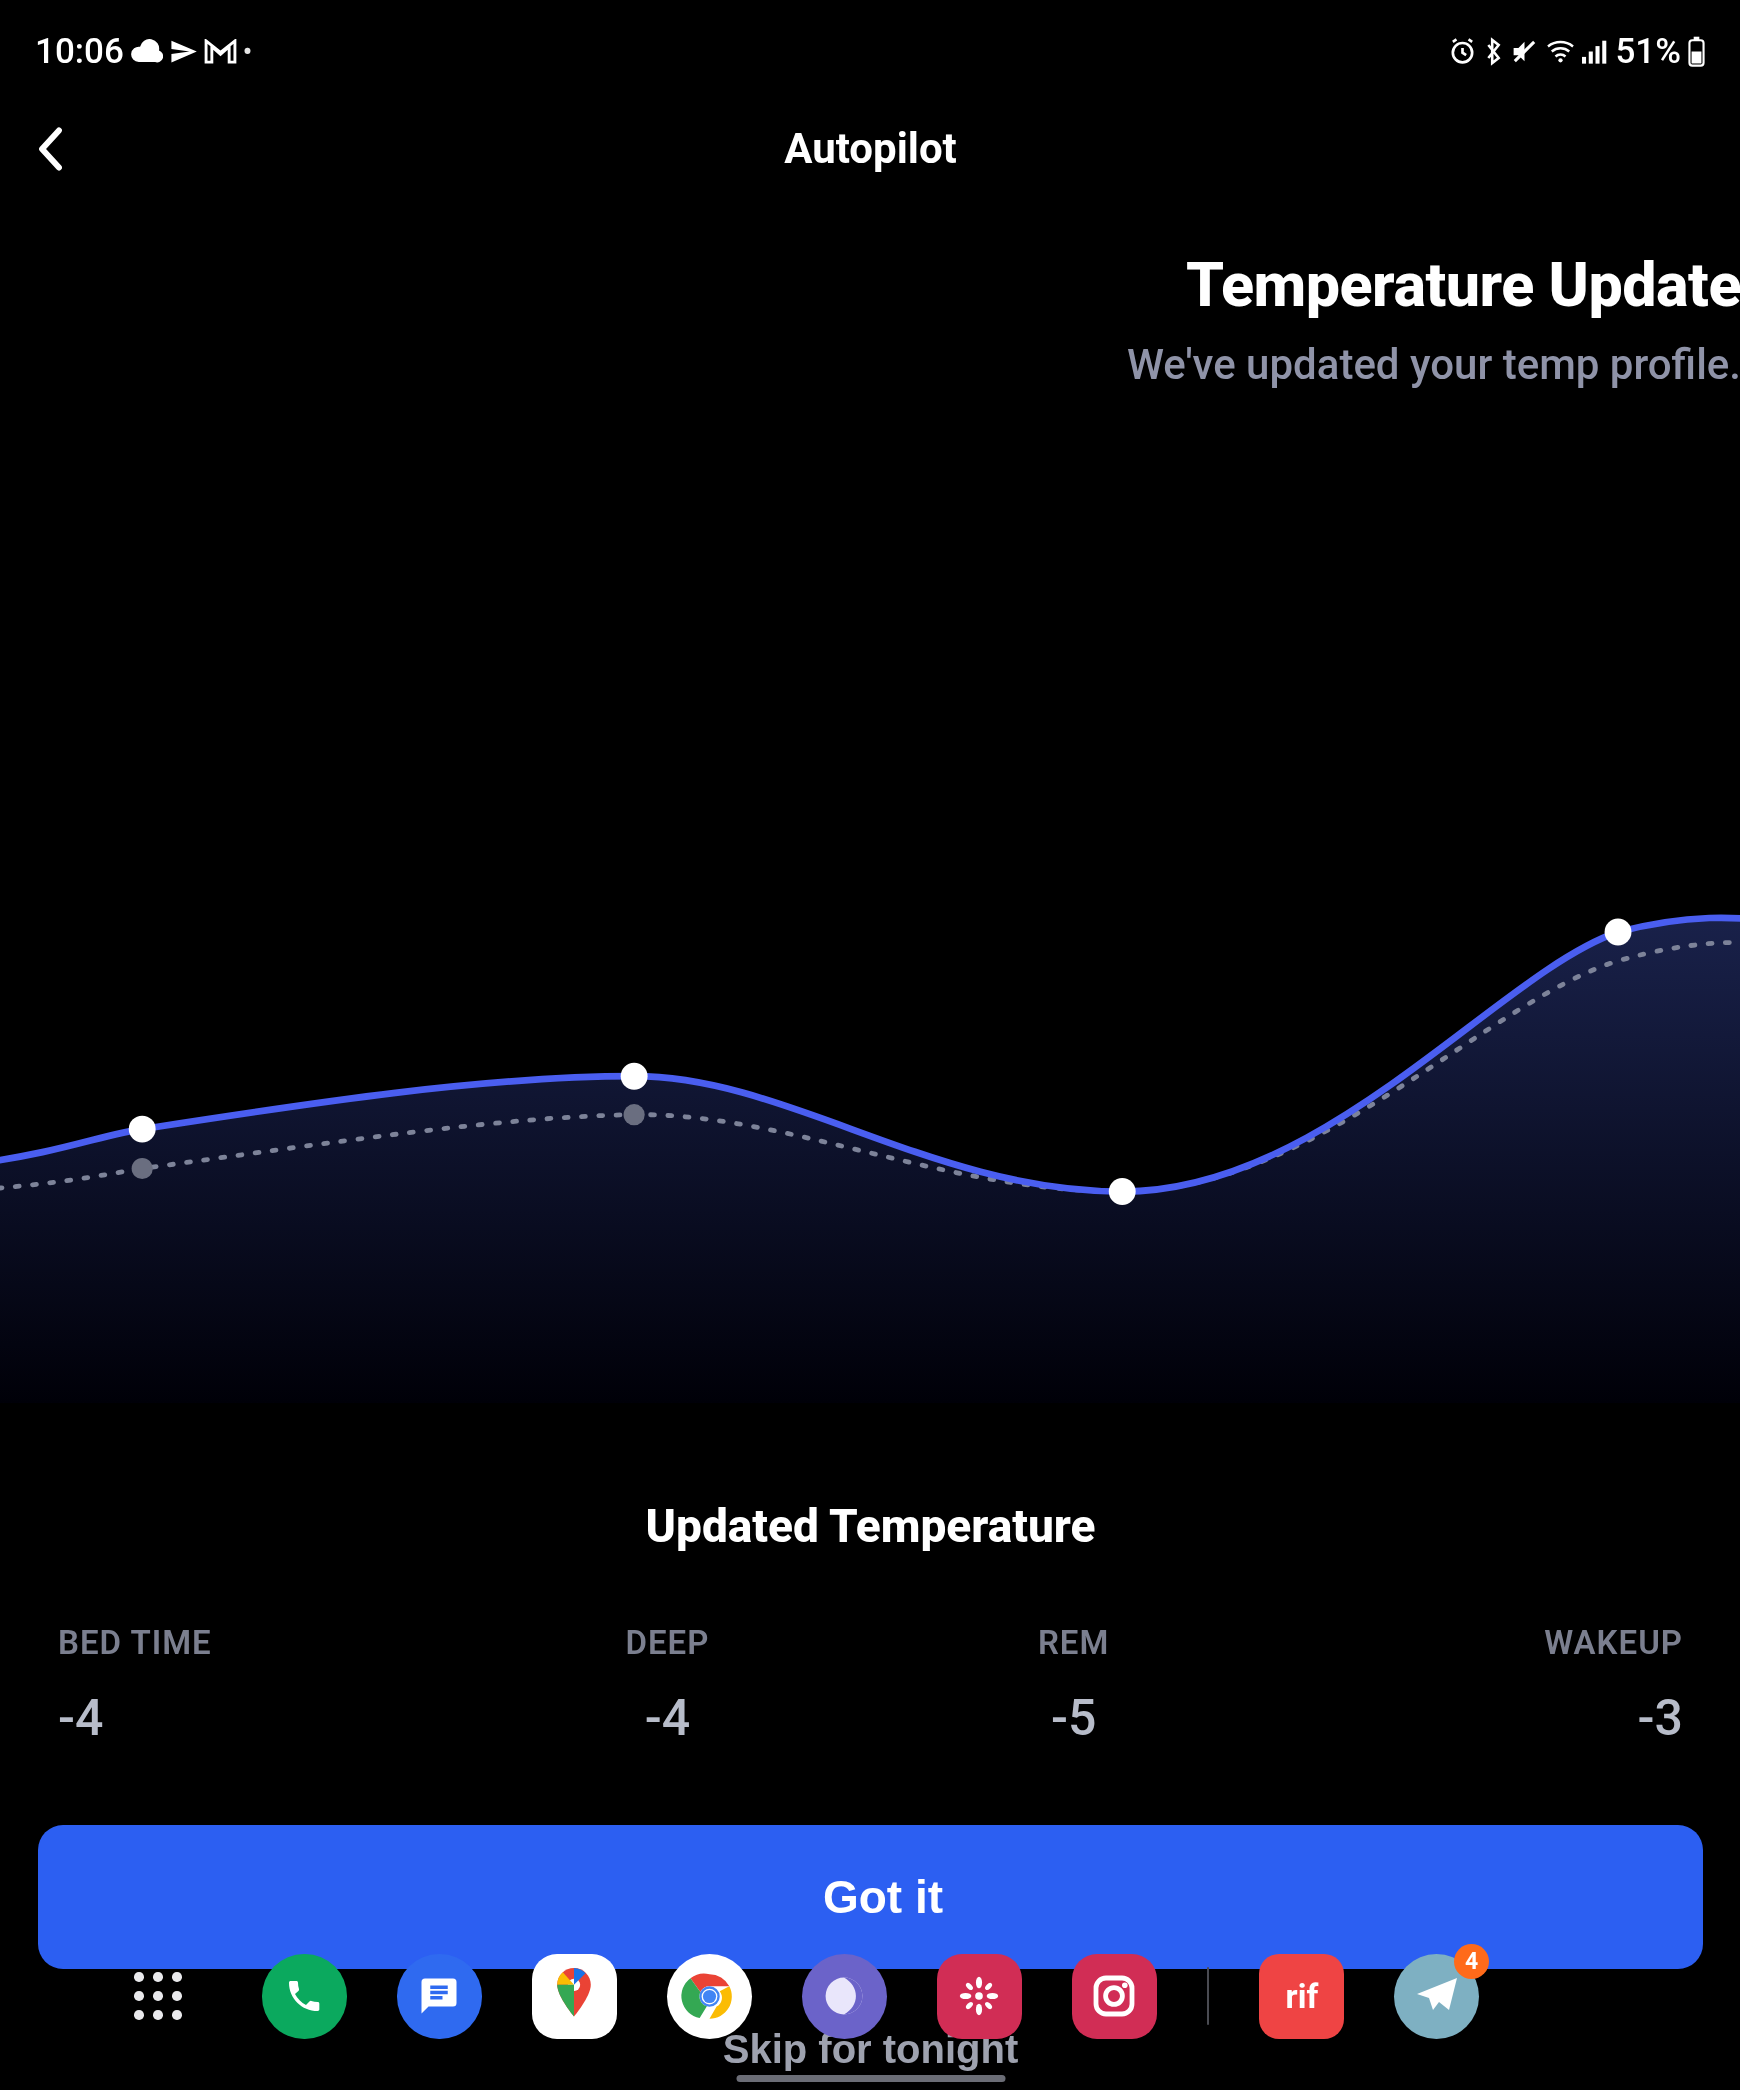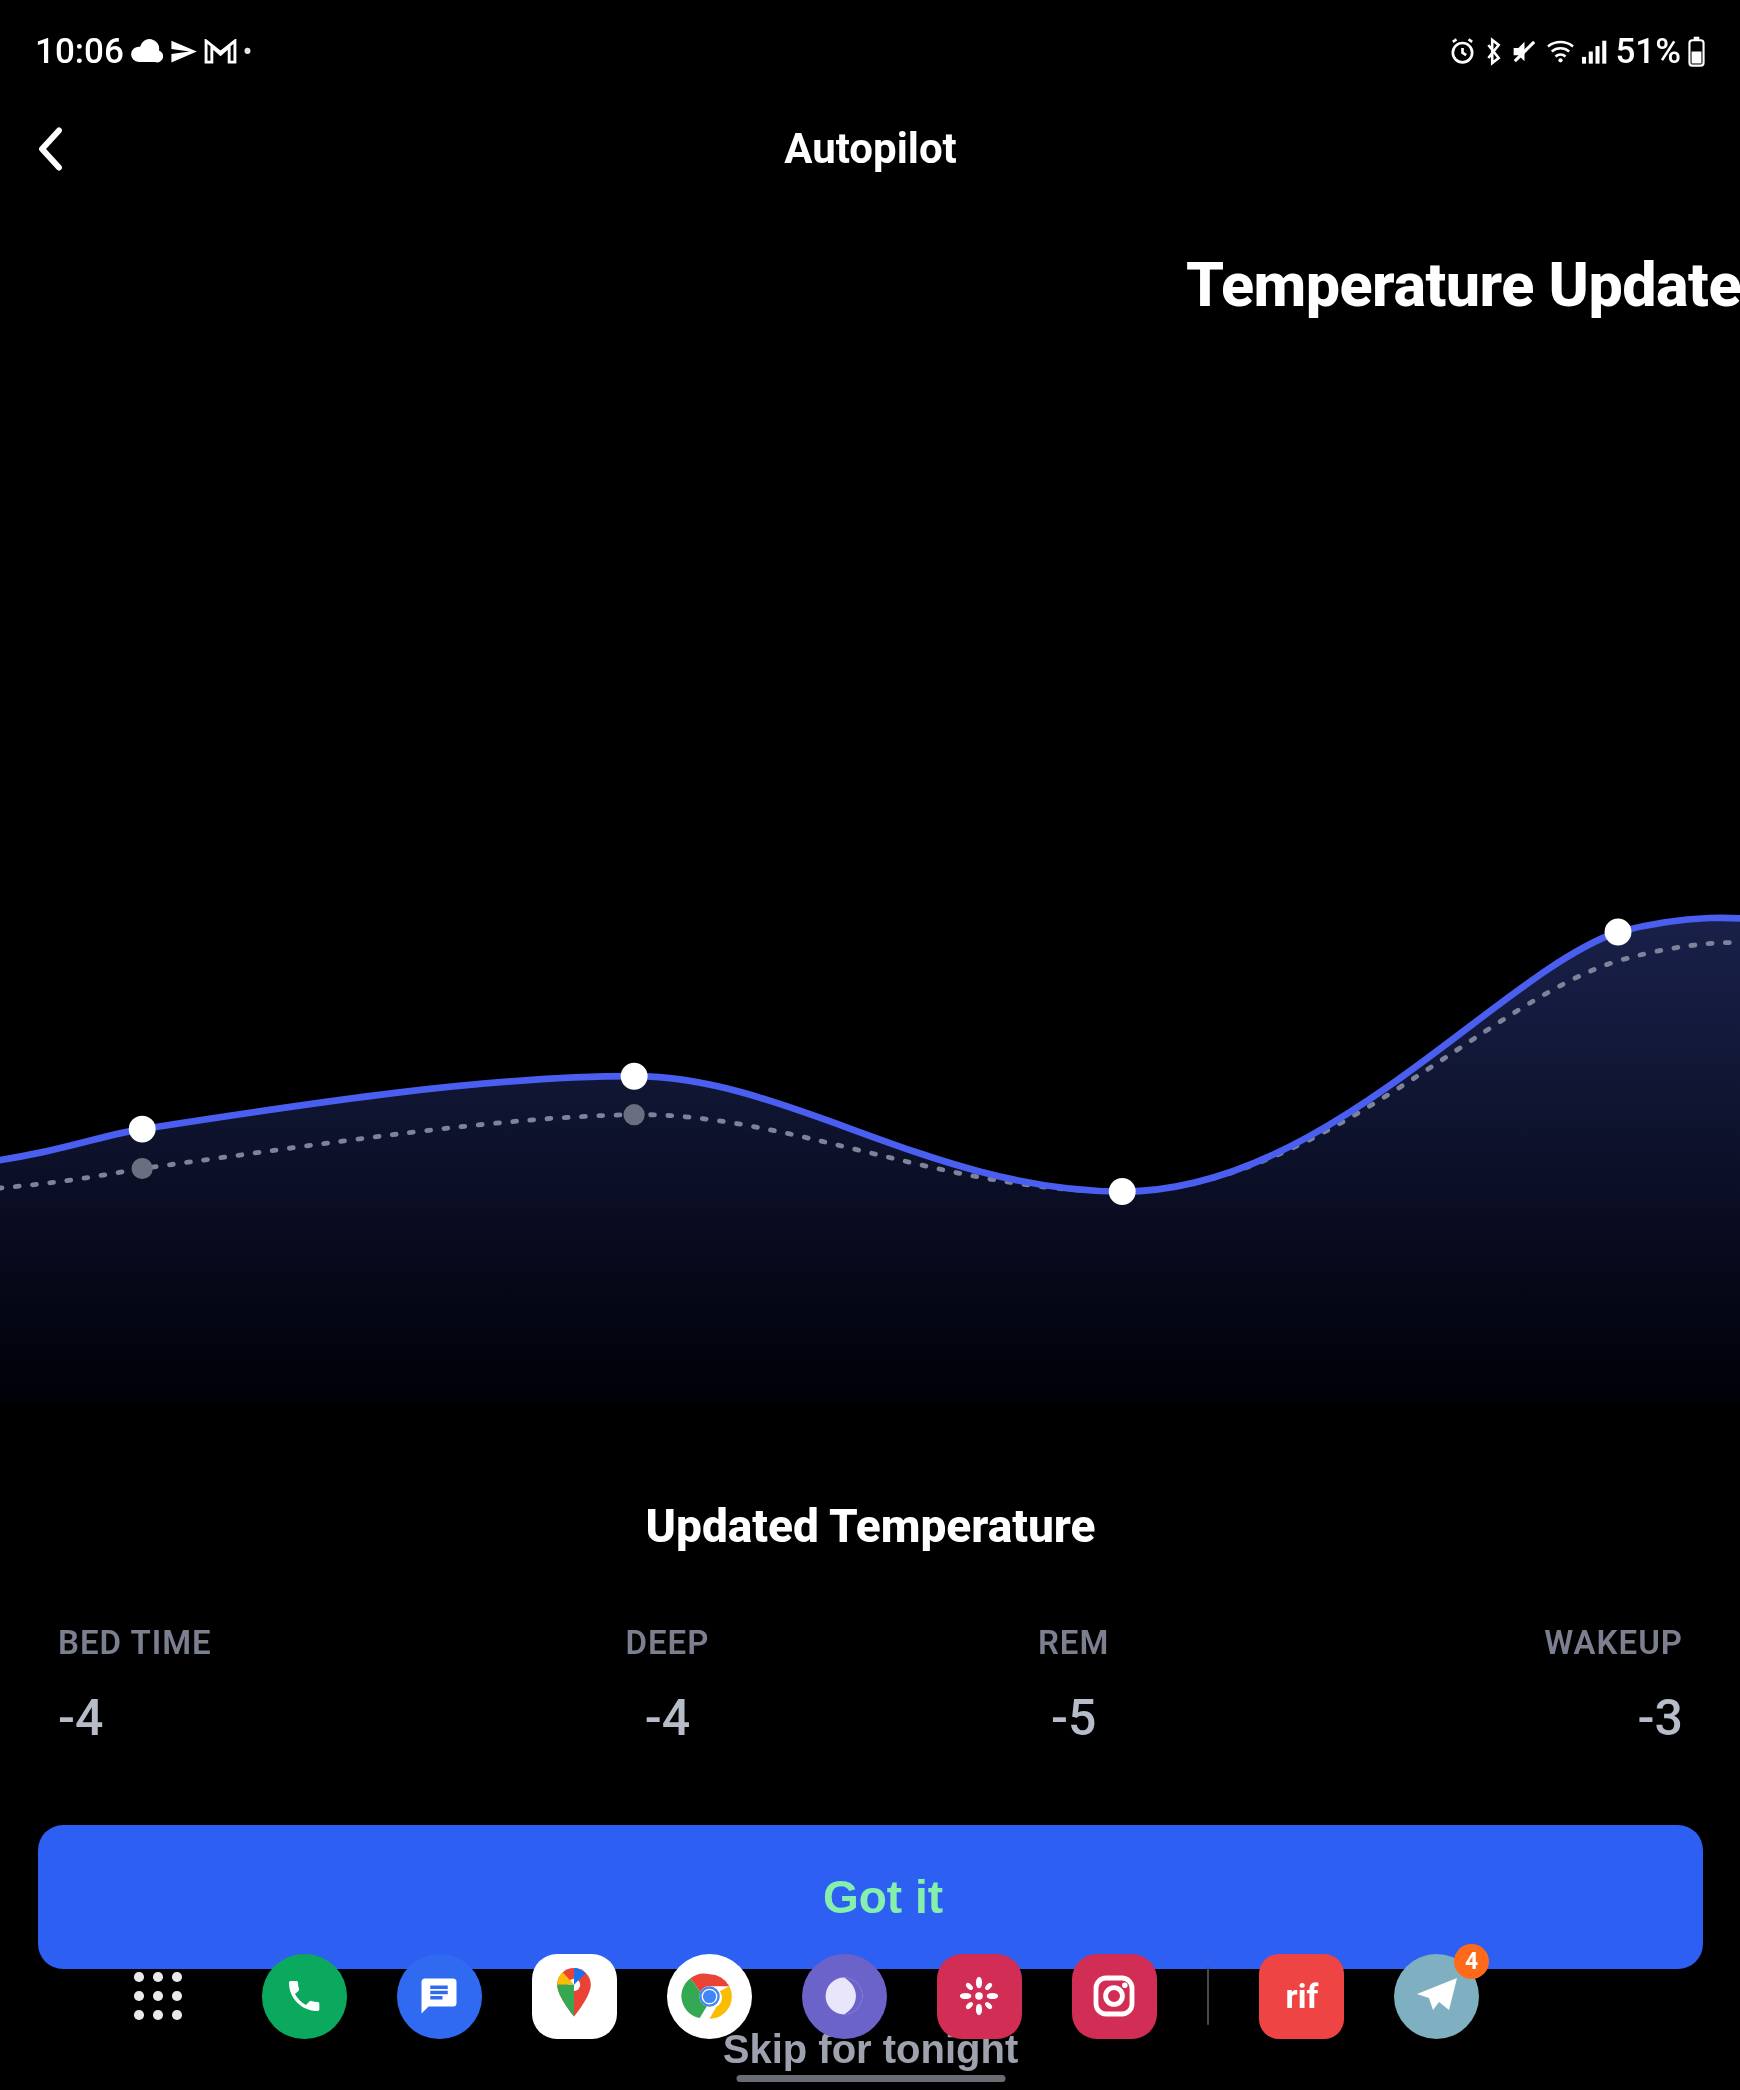--- a/index.html
+++ b/index.html
@@ -86,21 +86,21 @@
   .actions {
     position: absolute;
     top: 1825px;
     left: 0;
     width: 100%;
     padding: 0 38px;
   }
   .btn-primary {
     width: 100%;
     background: #2c5ff2;
-    color: #86efac;
+    color: #ffffff;
     border: none;
     border-radius: 25px;
     height: 144px;
     font-size: 46px;
     font-weight: 700;
     padding-left: 25px;
   }
   .btn-skip {
     width:100%;
     text-align:center;
@@ -231,20 +231,21 @@
   <div class="back-btn">
     <svg width="29" height="44" viewBox="0 0 16 26">
         <path fill="none" stroke="#fff" stroke-width="3.5" stroke-linecap="round" stroke-linejoin="round" d="M13 2 3 13l10 11"></path>
       </svg>
   </div>
   <div class="app-title">Autopilot</div>
 </div>
 
 <div class="page-titles">
   <div class="page-title">Temperature Update</div>
+  <div class="page-sub">We've updated your temp profile.</div>
 </div>
 
 <div class="chart-wrap">
   <svg viewBox="0 0 1812 900" preserveAspectRatio="none">
     <defs>
       <linearGradient id="ga" x1="0" y1="0" x2="0" y2="1">
         <stop offset="0%" stop-color="#19214a"></stop>
         <stop offset="100%" stop-color="#000008"></stop>
       </linearGradient>
     </defs>

